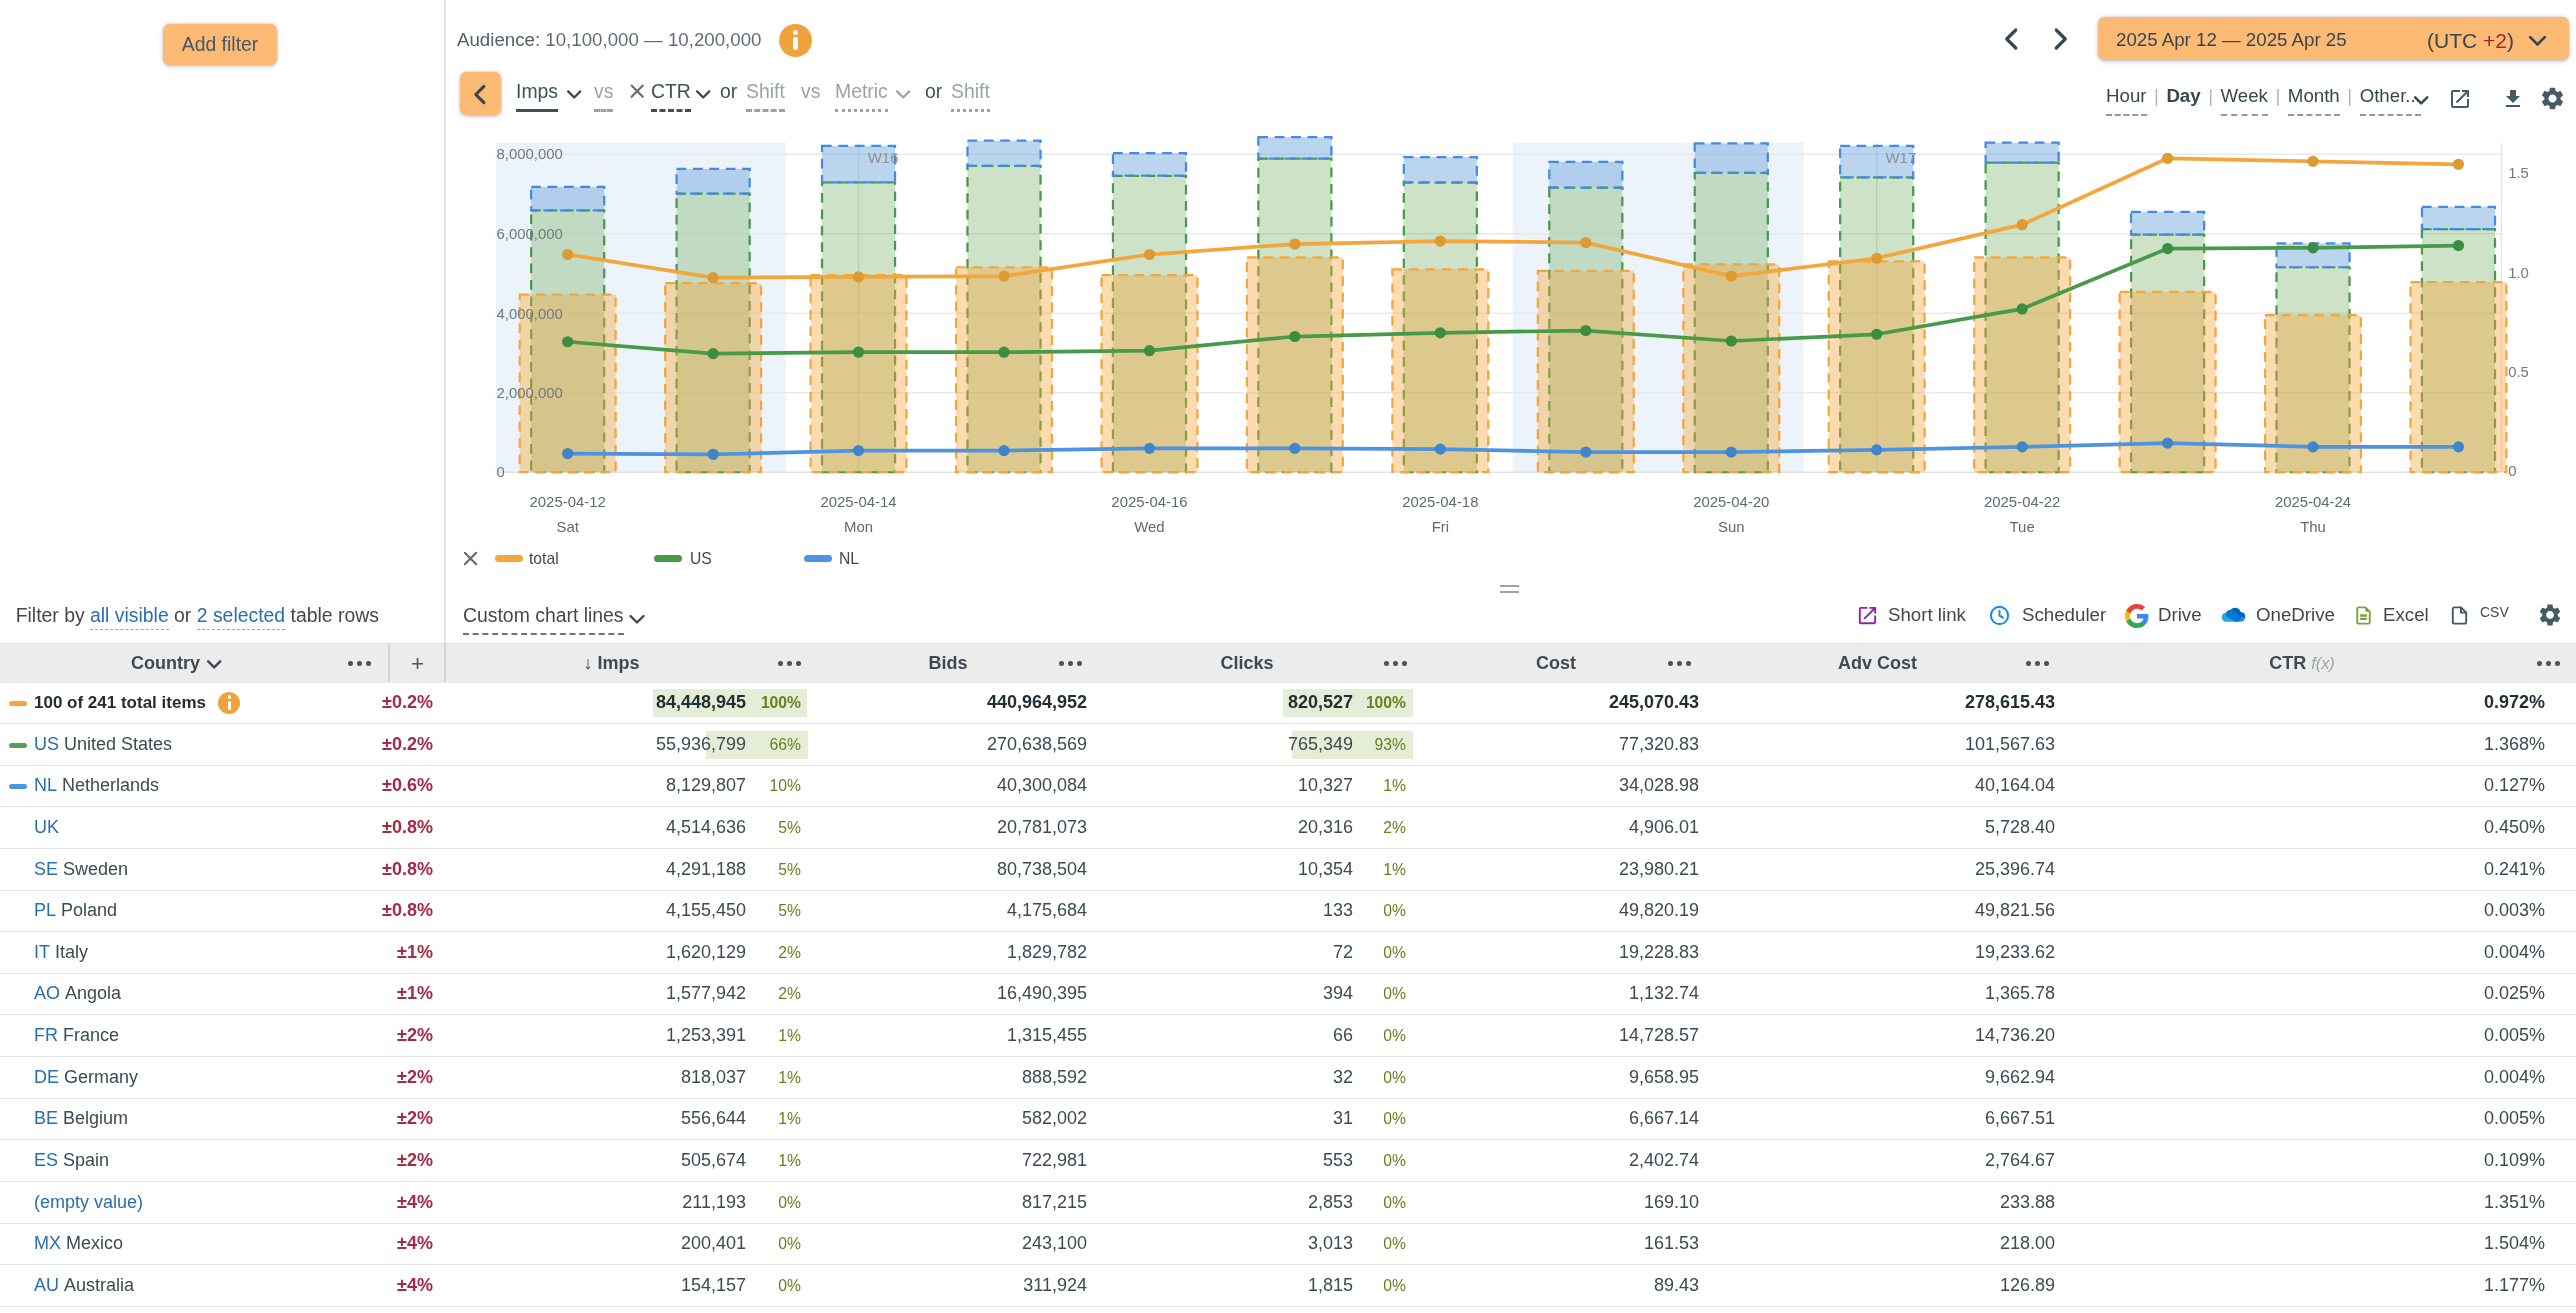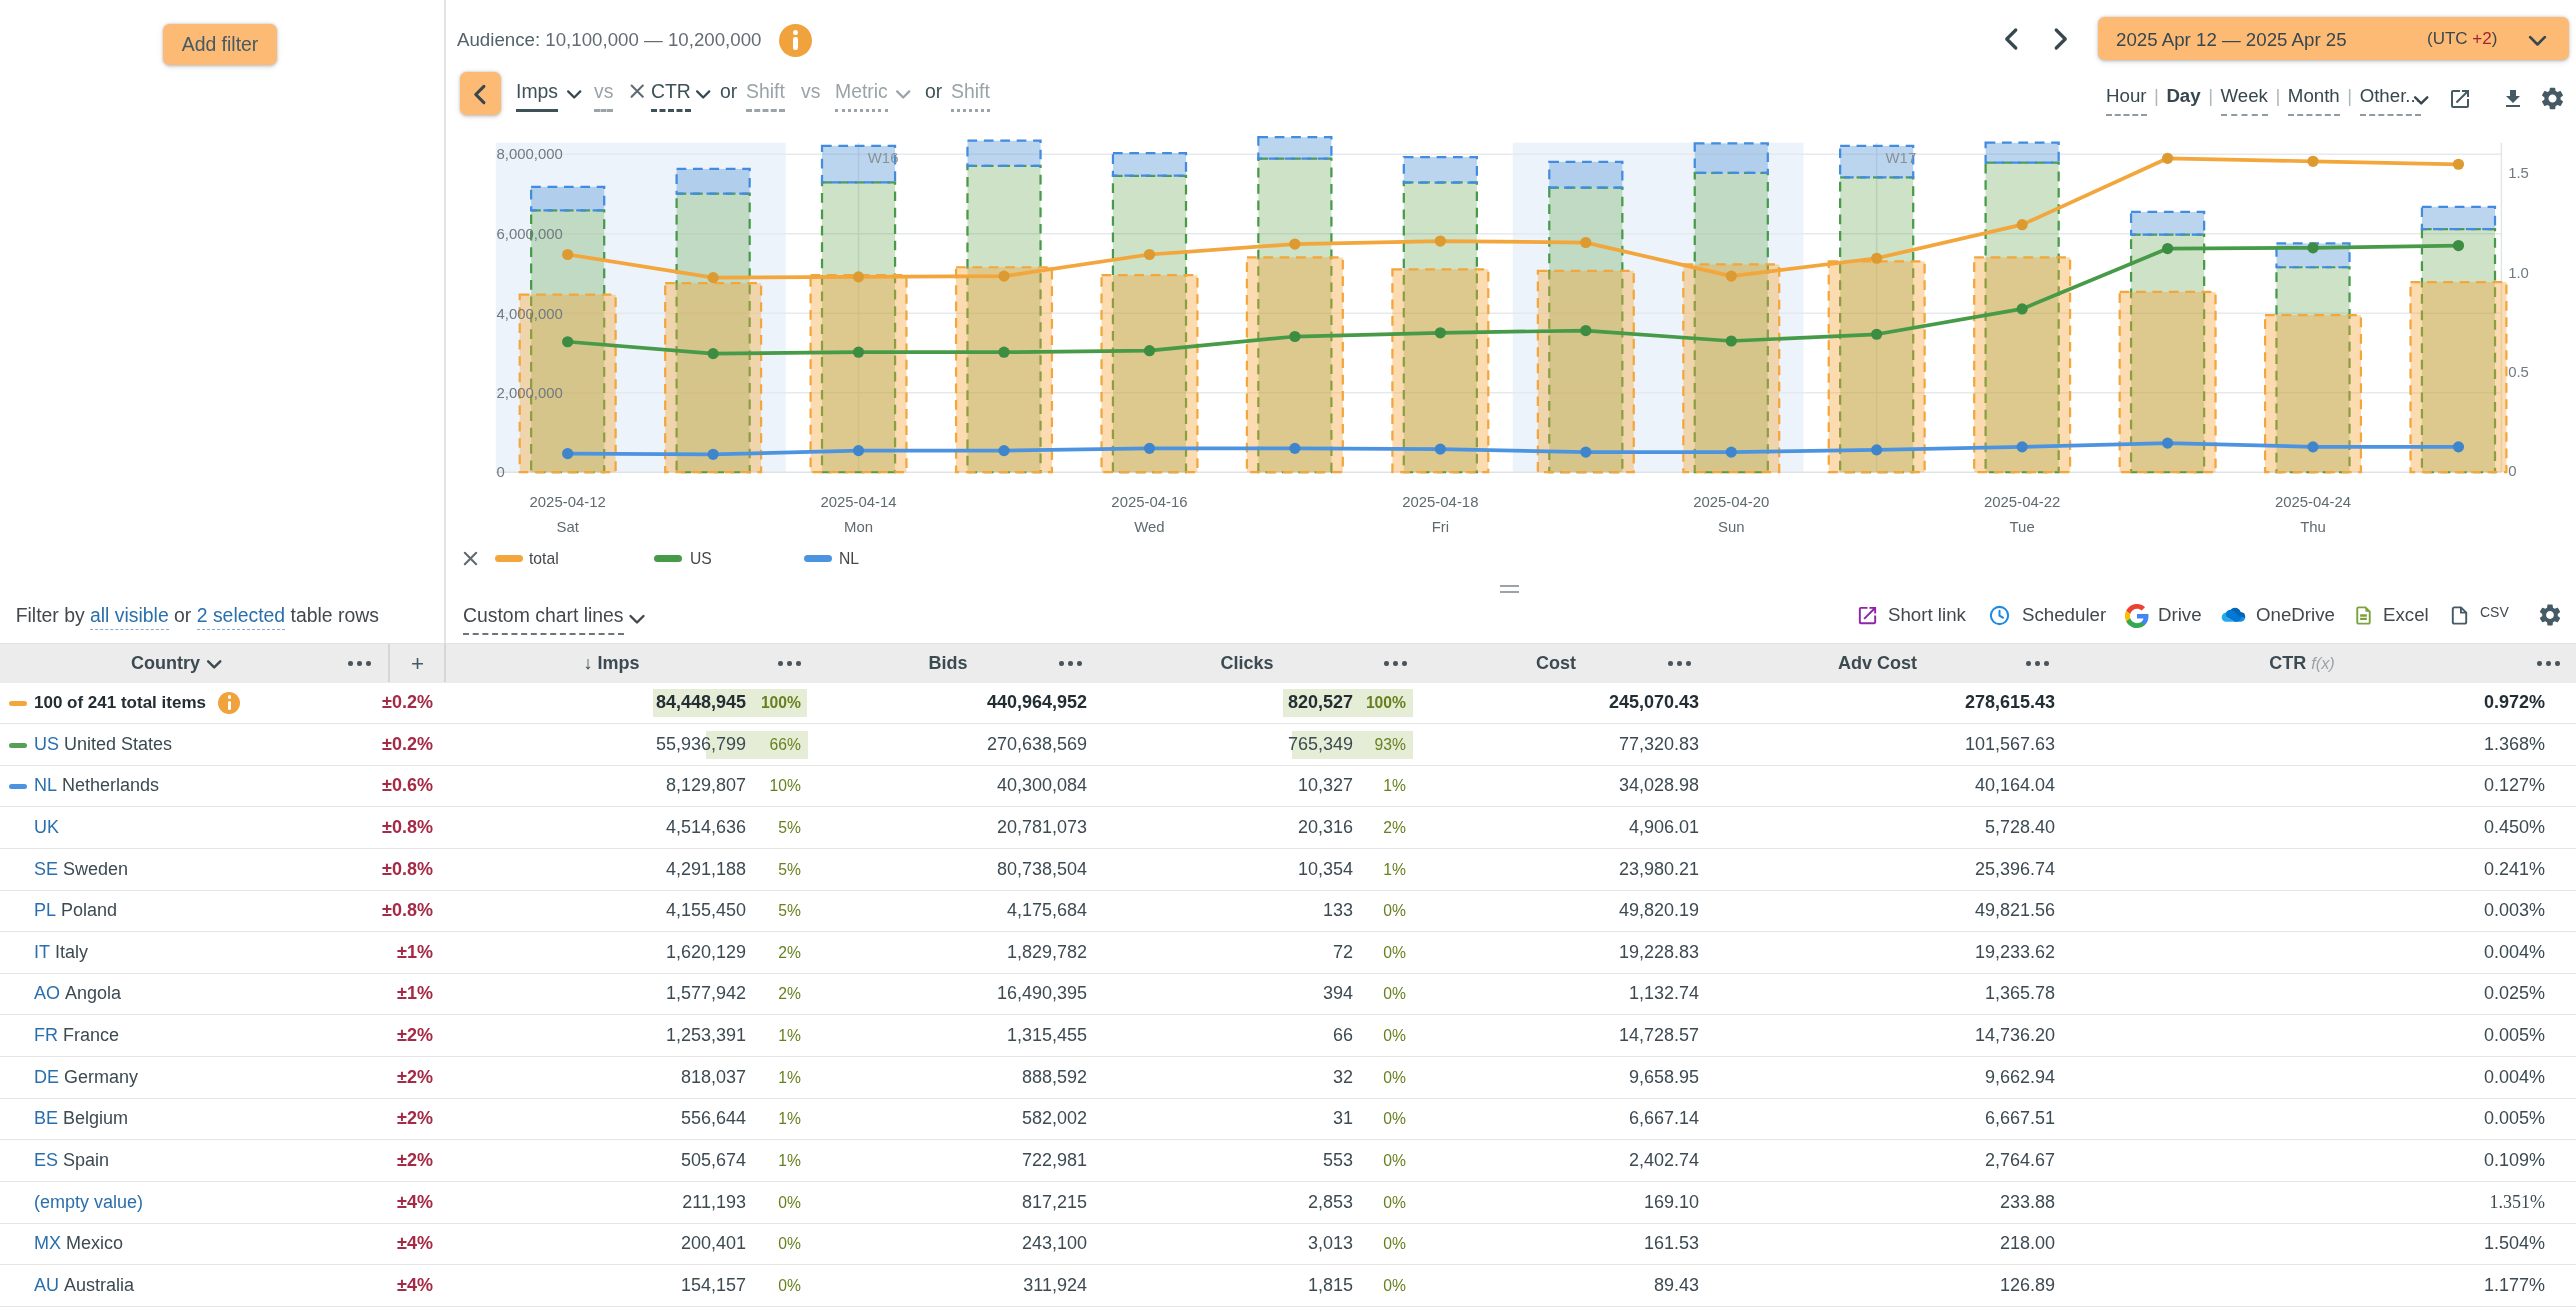--- a/index.html
+++ b/index.html
@@ -24,21 +24,21 @@
 <div class="abs" style="left:793px;top:30px;width:4.5px;height:5.2px;border-radius:50%;background:#fff"></div>
 <div class="abs" style="left:793px;top:37px;width:4.5px;height:13.4px;border-radius:2.2px;background:#fff"></div>
 <svg class="ic abs" style="left:1997px;top:24px" width="30" height="30" viewBox="0 0 24 24">
     <path d="M15 4.8 7.8 12l7.2 7.2" fill="none" stroke="#37474f" stroke-width="2.6" stroke-linecap="round" stroke-linejoin="round"></path>
   </svg>
 <svg class="ic abs" style="left:2045px;top:24px" width="30" height="30" viewBox="0 0 24 24">
     <path d="M9 4.8 16.2 12 9 19.2" fill="none" stroke="#37474f" stroke-width="2.6" stroke-linecap="round" stroke-linejoin="round"></path>
   </svg>
 <div class="btn" style="left:2098px;top:17px;width:471px;height:43px;border-radius:6.7px"></div>
 <div class="abs" style="left:2116px;top:29px;font-size:18.7px;color:#37474f">2025 Apr 12 — 2025 Apr 25</div>
-<div class="abs" style="left:2427px;top:29px;font-size:17px;color:#37474f">(UTC <span style="color:#a12430">+2</span>)</div>
+<div class="abs" style="left:2427px;top:29px;font-size:21px;color:#37474f">(UTC <span style="color:#a12430">+2</span>)</div>
 <svg class="ic abs" style="left:2524px;top:27px" width="27" height="27" viewBox="0 0 24 24">
     <path d="M5.5 9 12 15.5 18.5 9" fill="none" stroke="#37474f" stroke-width="2.4" stroke-linecap="round" stroke-linejoin="round"></path>
   </svg>
 <div class="abs" style="left:2106px;top:85px;font-size:18.7px;color:#37474f;display:flex;align-items:baseline;gap:7.5px">
 <span style="border-bottom:2.2px dashed #8f9ba0;padding-bottom:6.7px">Hour</span>
     <span style="color:#b0b7ba">|</span>
     <b>Day</b>
     <span style="color:#b0b7ba">|</span>
     <span style="border-bottom:2.2px dashed #8f9ba0;padding-bottom:6.7px">Week</span>
     <span style="color:#b0b7ba">|</span>
@@ -486,21 +486,21 @@
         <span class="link">(empty value)</span>
       </div>
 <div class="cell r red" style="left:284px;width:149px;">±4%</div>
 <div class="cell r num" style="left:522px;width:224px;">211,193</div>
 <div class="cell r pct" style="left:726px;width:75px;">0%</div>
 <div class="cell r num" style="left:863px;width:224px;">817,215</div>
 <div class="cell r num" style="left:1129px;width:224px;">2,853</div>
 <div class="cell r pct" style="left:1331px;width:75px;">0%</div>
 <div class="cell r num" style="left:1475px;width:224px;">169.10</div>
 <div class="cell r num" style="left:1831px;width:224px;">233.88</div>
-<div class="cell r num" style="left:2321px;width:224px;font-family:Liberation Serif, serif;">1.351%</div>
+<div class="cell r num" style="left:2321px;width:224px;">1.351%</div>
 </div>
 <div class="abs" style="left:0;top:541px;width:2576px;height:42px;border-bottom:1.5px solid #e5e5e5">
 <div class="cell" style="left:34px;width:448px"><span class="link">MX</span>&nbsp;Mexico</div>
 <div class="cell r red" style="left:284px;width:149px;">±4%</div>
 <div class="cell r num" style="left:522px;width:224px;">200,401</div>
 <div class="cell r pct" style="left:726px;width:75px;">0%</div>
 <div class="cell r num" style="left:863px;width:224px;">243,100</div>
 <div class="cell r num" style="left:1129px;width:224px;">3,013</div>
 <div class="cell r pct" style="left:1331px;width:75px;">0%</div>
 <div class="cell r num" style="left:1475px;width:224px;">161.53</div>

